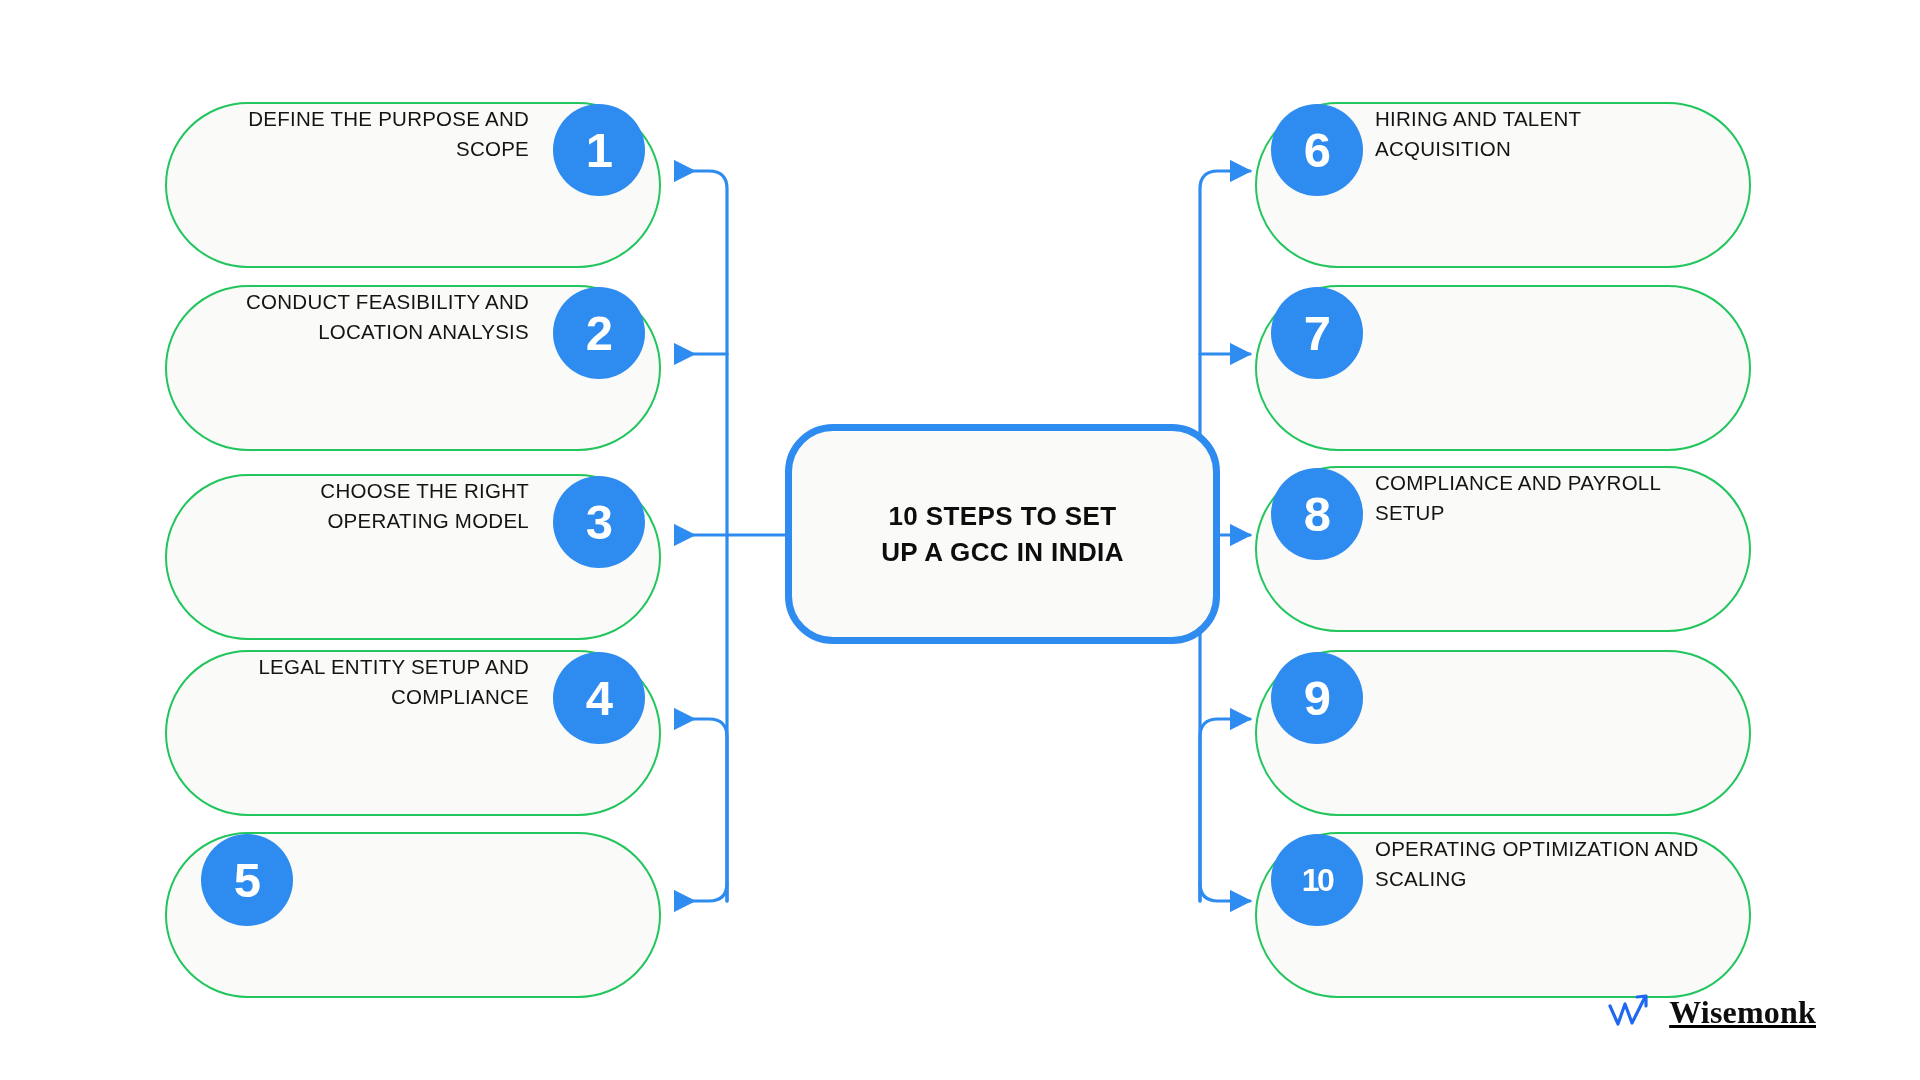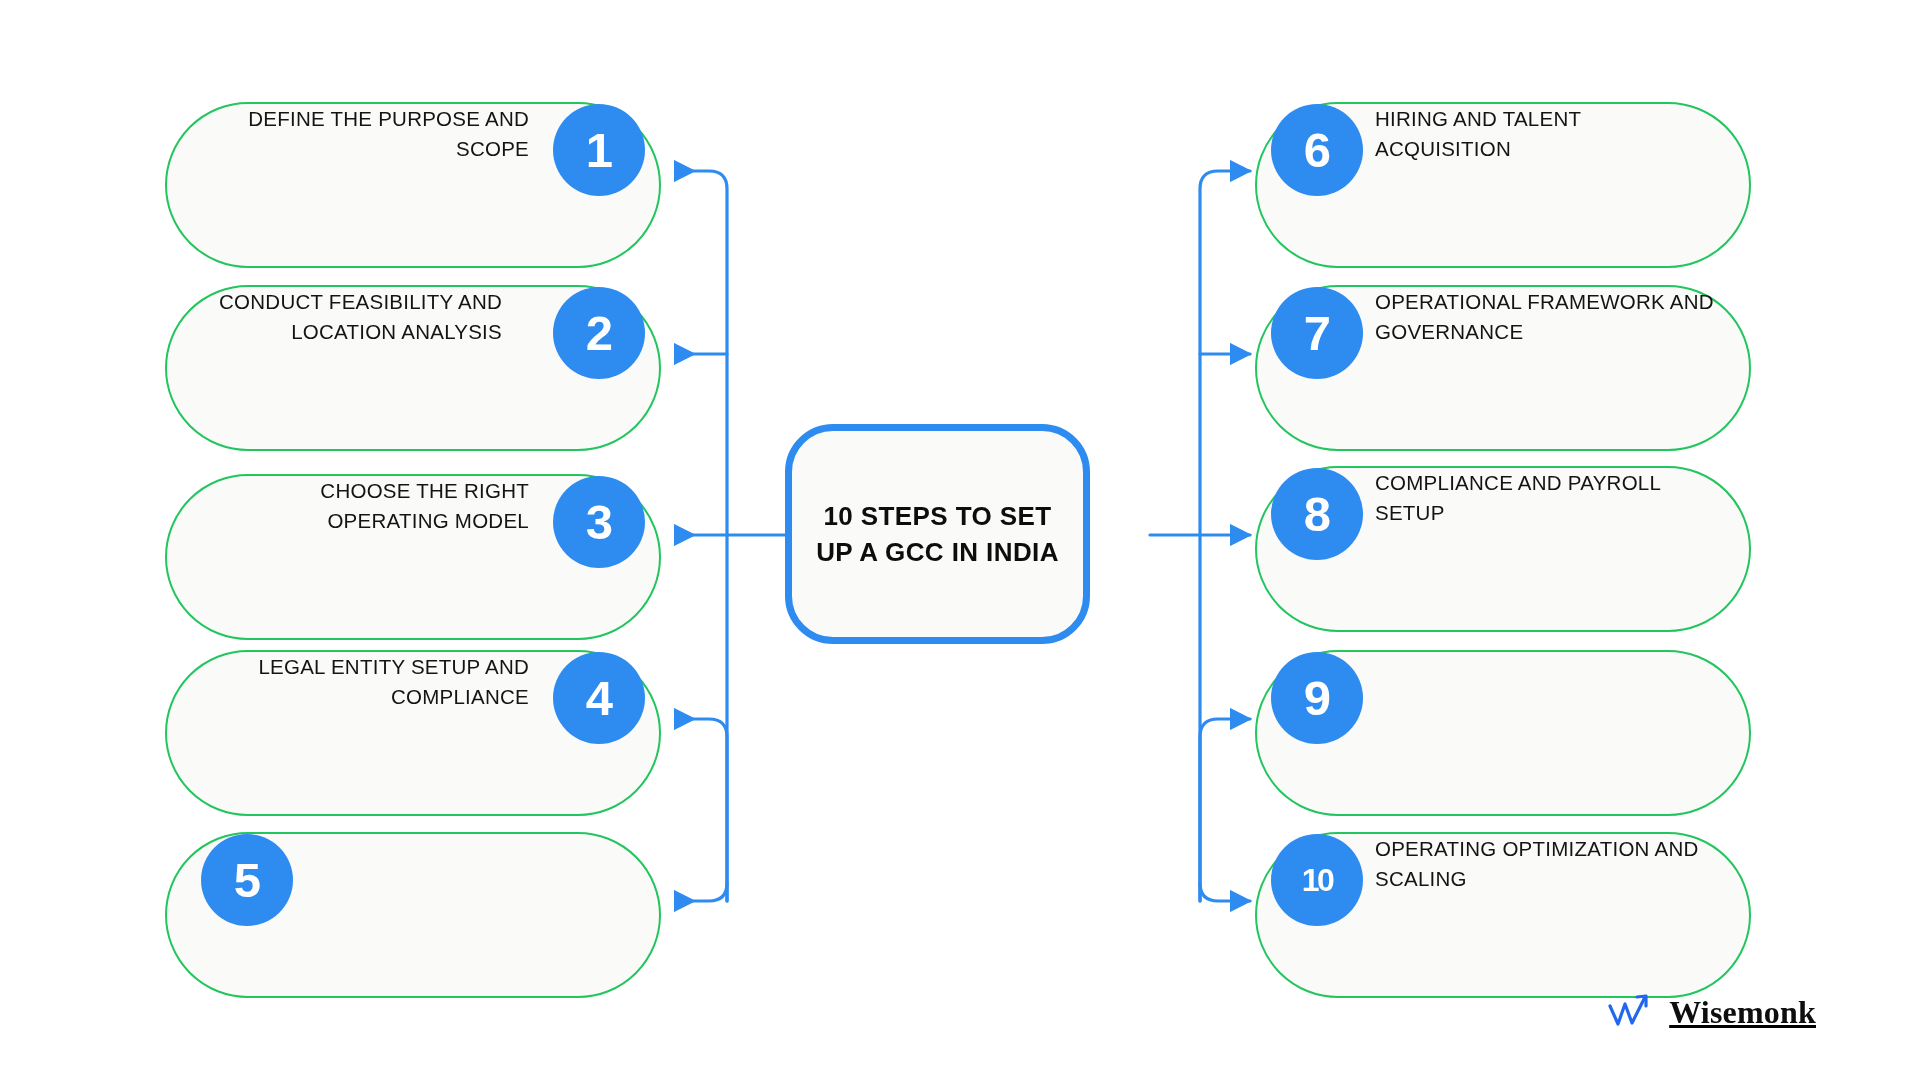--- a/index.html
+++ b/index.html
@@ -63,21 +63,21 @@
     line-height:1;
   }
   .step-card.right .step-badge { order:1; }
   .step-badge.wide { font-size:32px; letter-spacing:-2.5px; }
 
   
   #hub {
     position:absolute;
     z-index:2;
     left:785px; top:424px;
-    width:305px; height:220px;
+    width:435px; height:220px;
     background:#fafaf8;
     border:7px solid #2e8bf0;
     border-radius:48px;
     display:flex;
     align-items:center;
     justify-content:center;
     text-align:center;
   }
   #hub .hub-title {
     font-size:26px;
@@ -137,21 +137,21 @@
 
       <path d="M 1150 535 L 1250 535" marker-end="url(#arrow-right)"></path>
     </g>
   </svg>
 
   <div class="step-card left" style="left:165px; top:102px;">
     <span class="step-label">DEFINE THE PURPOSE AND SCOPE</span>
     <span class="step-badge">1</span>
   </div>
 
-  <div class="step-card left" style="left:165px; top:285px;gap:27px;">
+  <div class="step-card left" style="left:165px; top:285px;">
     <span class="step-label">CONDUCT FEASIBILITY AND LOCATION ANALYSIS</span>
     <span class="step-badge">2</span>
   </div>
 
   <div class="step-card left" style="left:165px; top:466px;margin-top:8px;">
     <span class="step-label">CHOOSE THE RIGHT OPERATING MODEL</span>
     <span class="step-badge">3</span>
   </div>
 
   <div class="step-card left" style="left:165px; top:650px;">
@@ -170,21 +170,20 @@
     </div>
   </div>
 
   <div class="step-card right" style="left:1255px; top:102px;">
     <span class="step-badge">6</span>
     <span class="step-label">HIRING AND TALENT ACQUISITION</span>
   </div>
 
   <div class="step-card right" style="left:1255px; top:285px;">
     <span class="step-badge">7</span>
-    <span class="step-label">OPERATIONAL FRAMEWORK AND GOVERNANCE</span>
   </div>
 
   <div class="step-card right" style="left:1255px; top:466px;">
     <span class="step-badge">8</span>
     <span class="step-label">COMPLIANCE AND PAYROLL SETUP</span>
   </div>
 
   <div class="step-card right" style="left:1255px; top:650px;">
     <span class="step-badge">9</span>
   </div>

